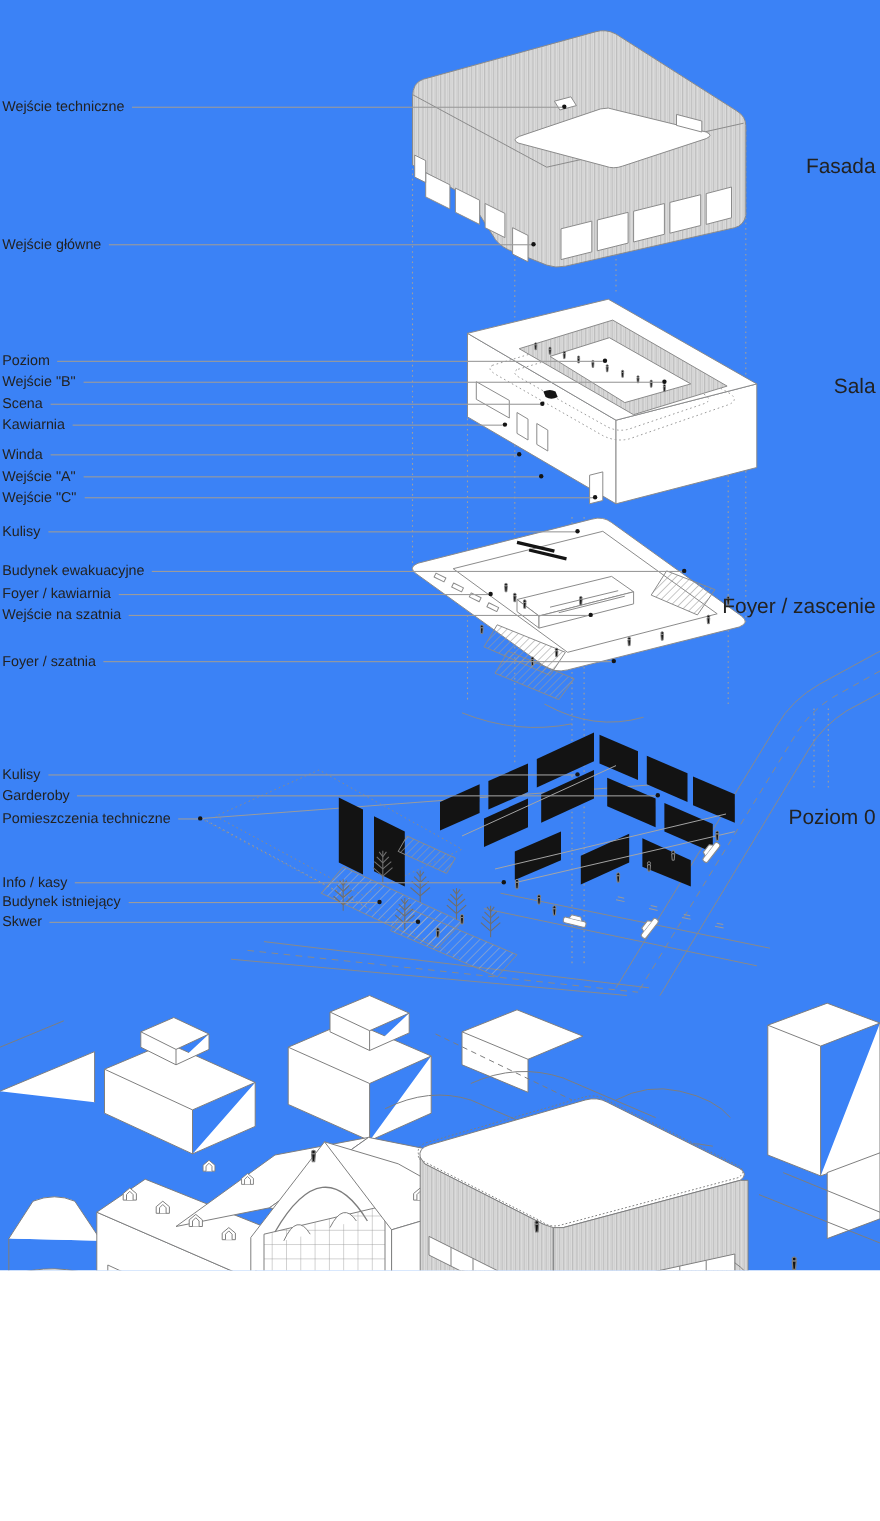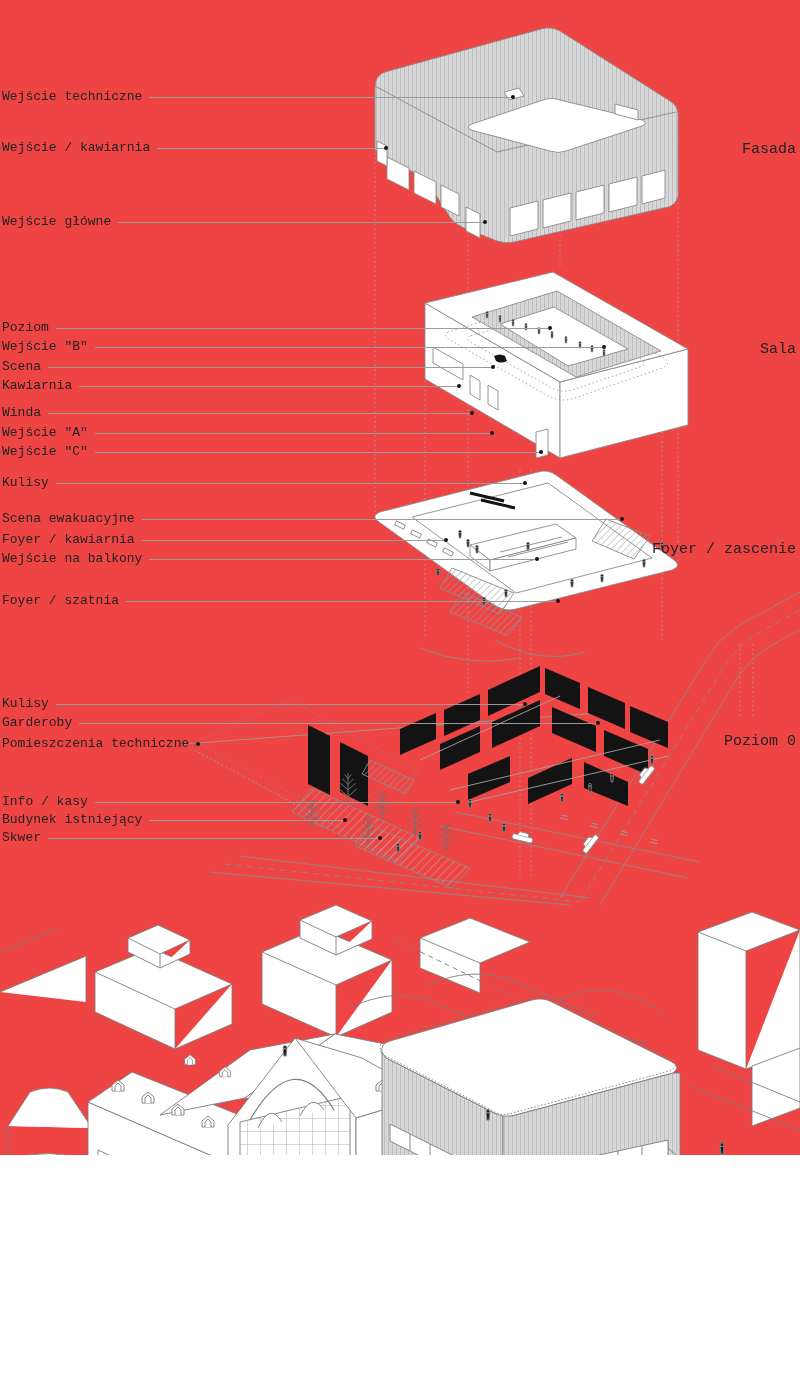--- a/index.html
+++ b/index.html
@@ -1,23 +1,23 @@
 <!DOCTYPE html>
 <html><head>
 <meta charset="utf-8">
 <style>
   html,body{margin:0;padding:0;background:#fff;}
-  .canvas{position:relative;width:800px;height:1155px;background:#ef4444;overflow:hidden;
-          font-family:Liberation Mono, monospace;}
+  .canvas{position:relative;width:800px;height:1155px;background:#3b82f6;overflow:hidden;
+          font-family:Liberation Sans, sans-serif;}
   svg.drawing{position:absolute;left:0;top:0;z-index:1;}
   .callout{position:absolute;left:2px;display:flex;align-items:center;height:14px;z-index:3;}
   .callout .txt{white-space:nowrap;font-size:13px;color:#222;padding-right:7px;line-height:14px;}
   .callout .lead{flex:1;height:0;border-top:1px solid #9b9b9b;}
   .callout .dot{flex:0 0 auto;width:4px;height:4px;border-radius:50%;background:#141414;}
-  .level-label{position:absolute;right:4px;font-size:15px;color:#222;z-index:3;white-space:nowrap;}
+  .level-label{position:absolute;right:4px;font-size:19px;color:#222;z-index:3;white-space:nowrap;}
 </style>
 </head>
 <body>
 
 <div class="canvas">
 
 <svg class="drawing" width="800" height="1383" viewBox="0 0 800 1383">
 <defs>
   <pattern id="corr" width="4" height="8" patternUnits="userSpaceOnUse">
     <rect width="4" height="8" fill="#dcdcdc"></rect>
@@ -361,25 +361,20 @@
     <use href="#person" transform="translate(488,1120) scale(1.2)"></use>
   </g>
 </g>
 </svg>
 
 <div class="callout" style="top:90px;width:513px">
       <span class="txt">Wejście techniczne</span>
       <span class="lead"></span>
       <span class="dot"></span>
     </div>
-<div class="callout" style="top:141px;width:386px">
-      <span class="txt">Wejście / kawiarnia</span>
-      <span class="lead"></span>
-      <span class="dot"></span>
-    </div>
 <div class="callout" style="top:215px;width:485px">
       <span class="txt">Wejście główne</span>
       <span class="lead"></span>
       <span class="dot"></span>
     </div>
 <div class="callout" style="top:321px;width:550px">
       <span class="txt">Poziom</span>
       <span class="lead"></span>
       <span class="dot"></span>
     </div>
@@ -412,31 +407,31 @@
       <span class="txt">Wejście "C"</span>
       <span class="lead"></span>
       <span class="dot"></span>
     </div>
 <div class="callout" style="top:476px;width:525px">
       <span class="txt">Kulisy</span>
       <span class="lead"></span>
       <span class="dot"></span>
     </div>
 <div class="callout" style="top:512px;width:622px">
-      <span class="txt">Scena ewakuacyjne</span>
+      <span class="txt">Budynek ewakuacyjne</span>
       <span class="lead"></span>
       <span class="dot"></span>
     </div>
 <div class="callout" style="top:533px;width:446px">
       <span class="txt">Foyer / kawiarnia</span>
       <span class="lead"></span>
       <span class="dot"></span>
     </div>
 <div class="callout" style="top:552px;width:537px">
-      <span class="txt">Wejście na balkony</span>
+      <span class="txt">Wejście na szatnia</span>
       <span class="lead"></span>
       <span class="dot"></span>
     </div>
 <div class="callout" style="top:594px;width:558px">
       <span class="txt">Foyer / szatnia</span>
       <span class="lead"></span>
       <span class="dot"></span>
     </div>
 <div class="callout" style="top:697px;width:525px">
       <span class="txt">Kulisy</span>

